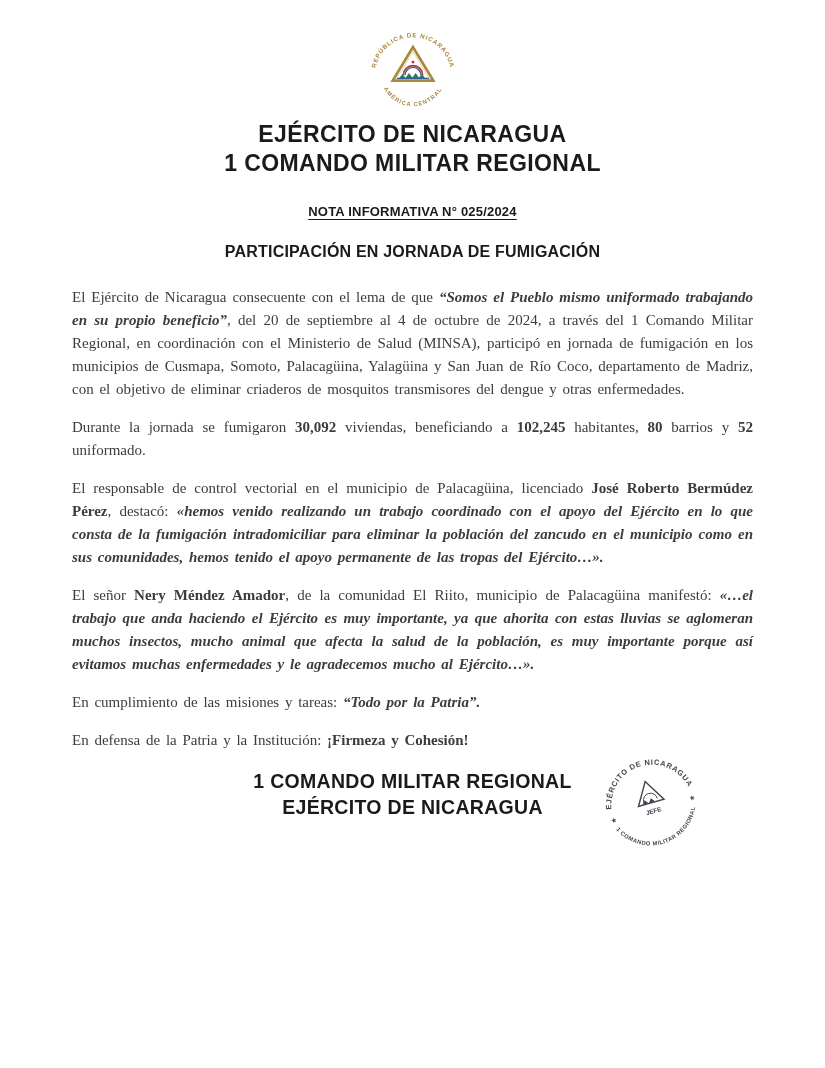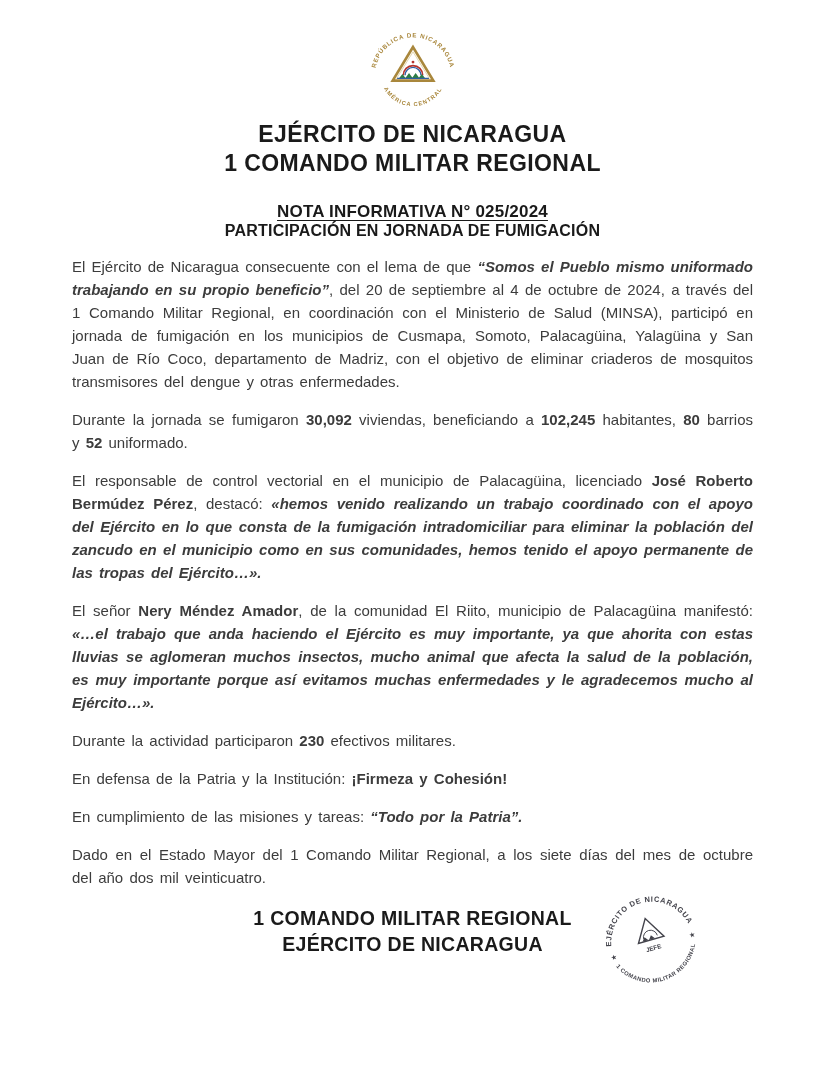--- a/index.html
+++ b/index.html
@@ -24,36 +24,37 @@
   .title-line {
     font-size: 23px;
     font-weight: 700;
     color: var(--heading-text, #1a1a1a);
     line-height: 29px;
     letter-spacing: 0.4px;
   }
   .note-title-wrap { margin-top: 24px; }
   .note-title {
     display: inline-block;
-    font-size: 17px;
+    font-size: 13px;
     font-weight: 700;
     color: var(--heading-text, #1a1a1a);
     text-decoration: underline;
     text-underline-offset: 3px;
     letter-spacing: 0.2px;
   }
   .subject {
+    margin-top: 23px;
     font-size: 16px;
     font-weight: 700;
     color: var(--heading-text, #1a1a1a);
     letter-spacing: 0.2px;
   }
 
   
-  .doc-body { margin-top: 15px; }
+  .doc-body { margin-top: 25px; font-family: Liberation Serif, serif; }
   .para {
     font-size: 15px;
     line-height: 23px;
     text-align: justify;
     word-spacing: 2px;
     margin-bottom: 15px;
     color: var(--body-text, #3c3c3c);
   }
   .para .b { font-weight: 700; }
   .para .i { font-style: italic; }
@@ -135,24 +136,22 @@
     </div>
 
     <div class="subject">PARTICIPACIÓN EN JORNADA DE FUMIGACIÓN</div>
   </header>
 
   <main class="doc-body">
       <p class="para"><span>El Ejército de Nicaragua consecuente con el lema de que </span><span class="b i">“Somos el Pueblo mismo uniformado trabajando en su propio beneficio”</span><span>, del 20 de septiembre al 4 de octubre de 2024, a través del 1 Comando Militar Regional, en coordinación con el Ministerio de Salud (MINSA), participó en jornada de fumigación en los municipios de Cusmapa, Somoto, Palacagüina, Yalagüina y San Juan de Río Coco, departamento de Madriz, con el objetivo de eliminar criaderos de mosquitos transmisores del dengue y otras enfermedades.</span></p>
       <p class="para"><span>Durante la jornada se fumigaron </span><span class="b">30,092</span><span> viviendas, beneficiando a </span><span class="b">102,245</span><span> habitantes, </span><span class="b">80</span><span> barrios y </span><span class="b">52</span><span> uniformado.</span></p>
       <p class="para"><span>El responsable de control vectorial en el municipio de Palacagüina, licenciado </span><span class="b">José Roberto Bermúdez Pérez</span><span>, destacó: </span><span class="b i">«hemos venido realizando un trabajo coordinado con el apoyo del Ejército en lo que consta de la fumigación intradomiciliar para eliminar la población del zancudo en el municipio como en sus comunidades, hemos tenido el apoyo permanente de las tropas del Ejército…».</span></p>
       <p class="para"><span>El señor </span><span class="b">Nery Méndez Amador</span><span>, de la comunidad El Riito, municipio de Palacagüina manifestó: </span><span class="b i">«…el trabajo que anda haciendo el Ejército es muy importante, ya que ahorita con estas lluvias se aglomeran muchos insectos, mucho animal que afecta la salud de la población, es muy importante porque así evitamos muchas enfermedades y le agradecemos mucho al Ejército…».</span></p>
-      <p class="para"><span>Durante la actividad participaron </span><span class="b">230</span><span> efectivos militares.</span></p>
+      <p class="para"><span>En cumplimiento de las misiones y tareas: </span><span class="b i">“Todo por la Patria”.</span></p>
       <p class="para"><span>En defensa de la Patria y la Institución: </span><span class="b">¡Firmeza y Cohesión!</span></p>
-      <p class="para"><span>En cumplimiento de las misiones y tareas: </span><span class="b i">“Todo por la Patria”.</span></p>
-      <p class="para"><span>Dado en el Estado Mayor del 1 Comando Militar Regional, a los siete días del mes de octubre del año dos mil veinticuatro.</span></p>
     </main>
 
   <footer class="closing">
     <div class="closing-line">1 COMANDO MILITAR REGIONAL</div>
     <div class="closing-line">EJÉRCITO DE NICARAGUA</div>
 
     <svg class="seal" viewBox="0 0 140 140" aria-hidden="true">
       <defs>
         <path id="sealTop" d="M 24,74 A 46,46 0 0 1 116,74" fill="none"></path>
         <path id="sealBottom" d="M 19,68 A 51,51 0 0 0 121,68" fill="none"></path>

